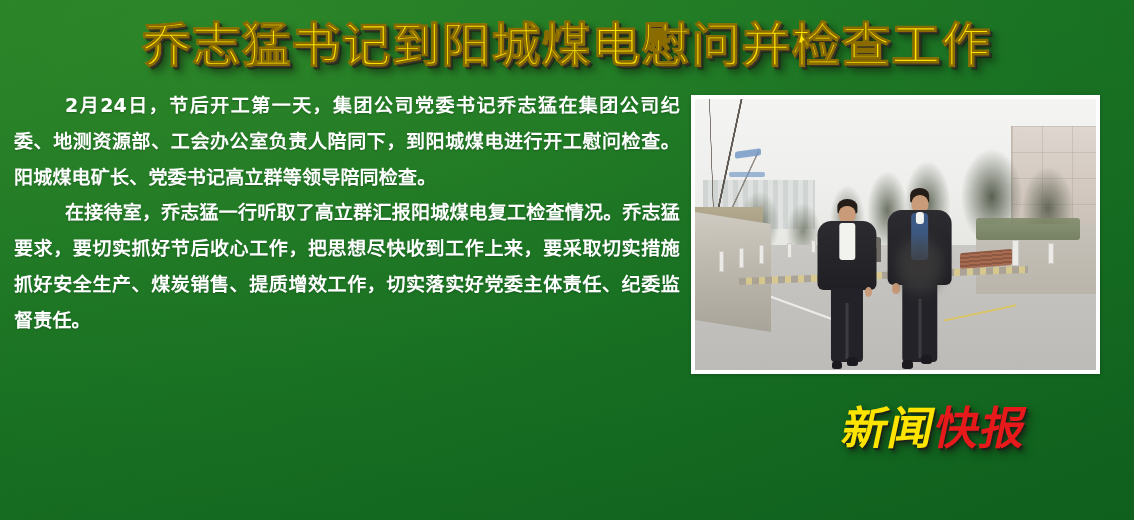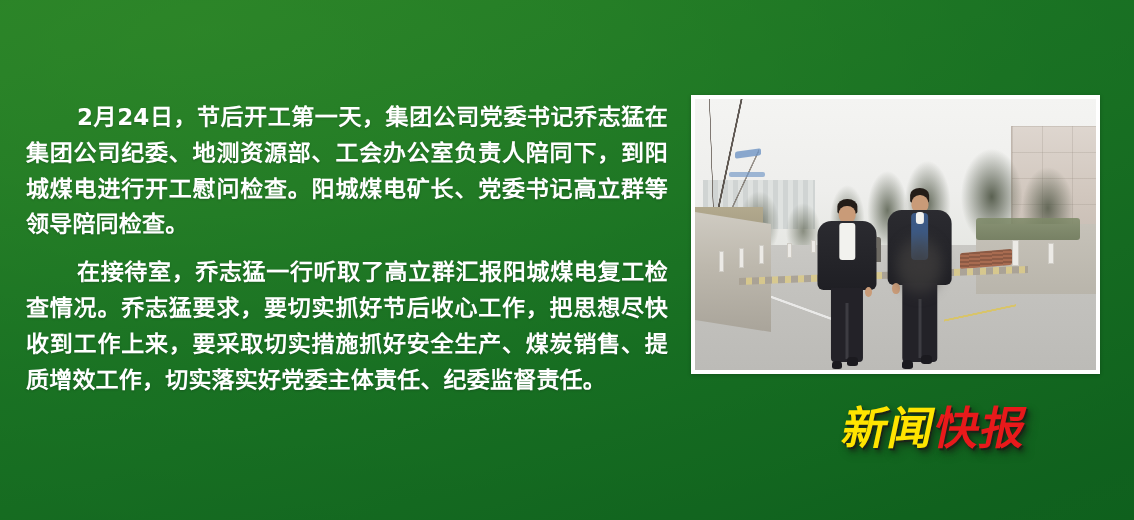--- a/index.html
+++ b/index.html
@@ -50,23 +50,23 @@
   }
 
   
   #article {
     position: absolute;
     left: 14px;
     top: 88px;
     width: 666px;
   }
   .para {
-    margin: 12px;
+    margin: 0;
     color: #ffffff;
-    font-size: 23px;
+    font-size: 19px;
     font-weight: 700;
     line-height: 35.8px;
     letter-spacing: 0.2px;
     text-align: justify;
     text-align-last: left;
     text-indent: 51px;
     text-shadow: 0 1px 2px rgba(20,50,25,0.35);
   }
 
   
@@ -253,20 +253,23 @@
       2px 2px 0 rgba(28,34,24,0.9),
       4px 4px 4px rgba(20,28,18,0.6),
       6px 6px 9px rgba(20,28,18,0.4);
   }
 </style>
 </head>
 <body>
 
 <div id="poster">
 
+  <div id="title-bar">
+    <div id="poster-title">乔志猛书记到阳城煤电慰问并检查工作</div>
+  </div>
 
   <div id="article">
     <p class="para">2月24日，节后开工第一天，集团公司党委书记乔志猛在集团公司纪委、地测资源部、工会办公室负责人陪同下，到阳城煤电进行开工慰问检查。阳城煤电矿长、党委书记高立群等领导陪同检查。</p>
     <p class="para">在接待室，乔志猛一行听取了高立群汇报阳城煤电复工检查情况。乔志猛要求，要切实抓好节后收心工作，把思想尽快收到工作上来，要采取切实措施抓好安全生产、煤炭销售、提质增效工作，切实落实好党委主体责任、纪委监督责任。</p>
   </div>
 
   <div id="photo-frame">
     <div id="photo">
 
       <div class="sky"></div>

